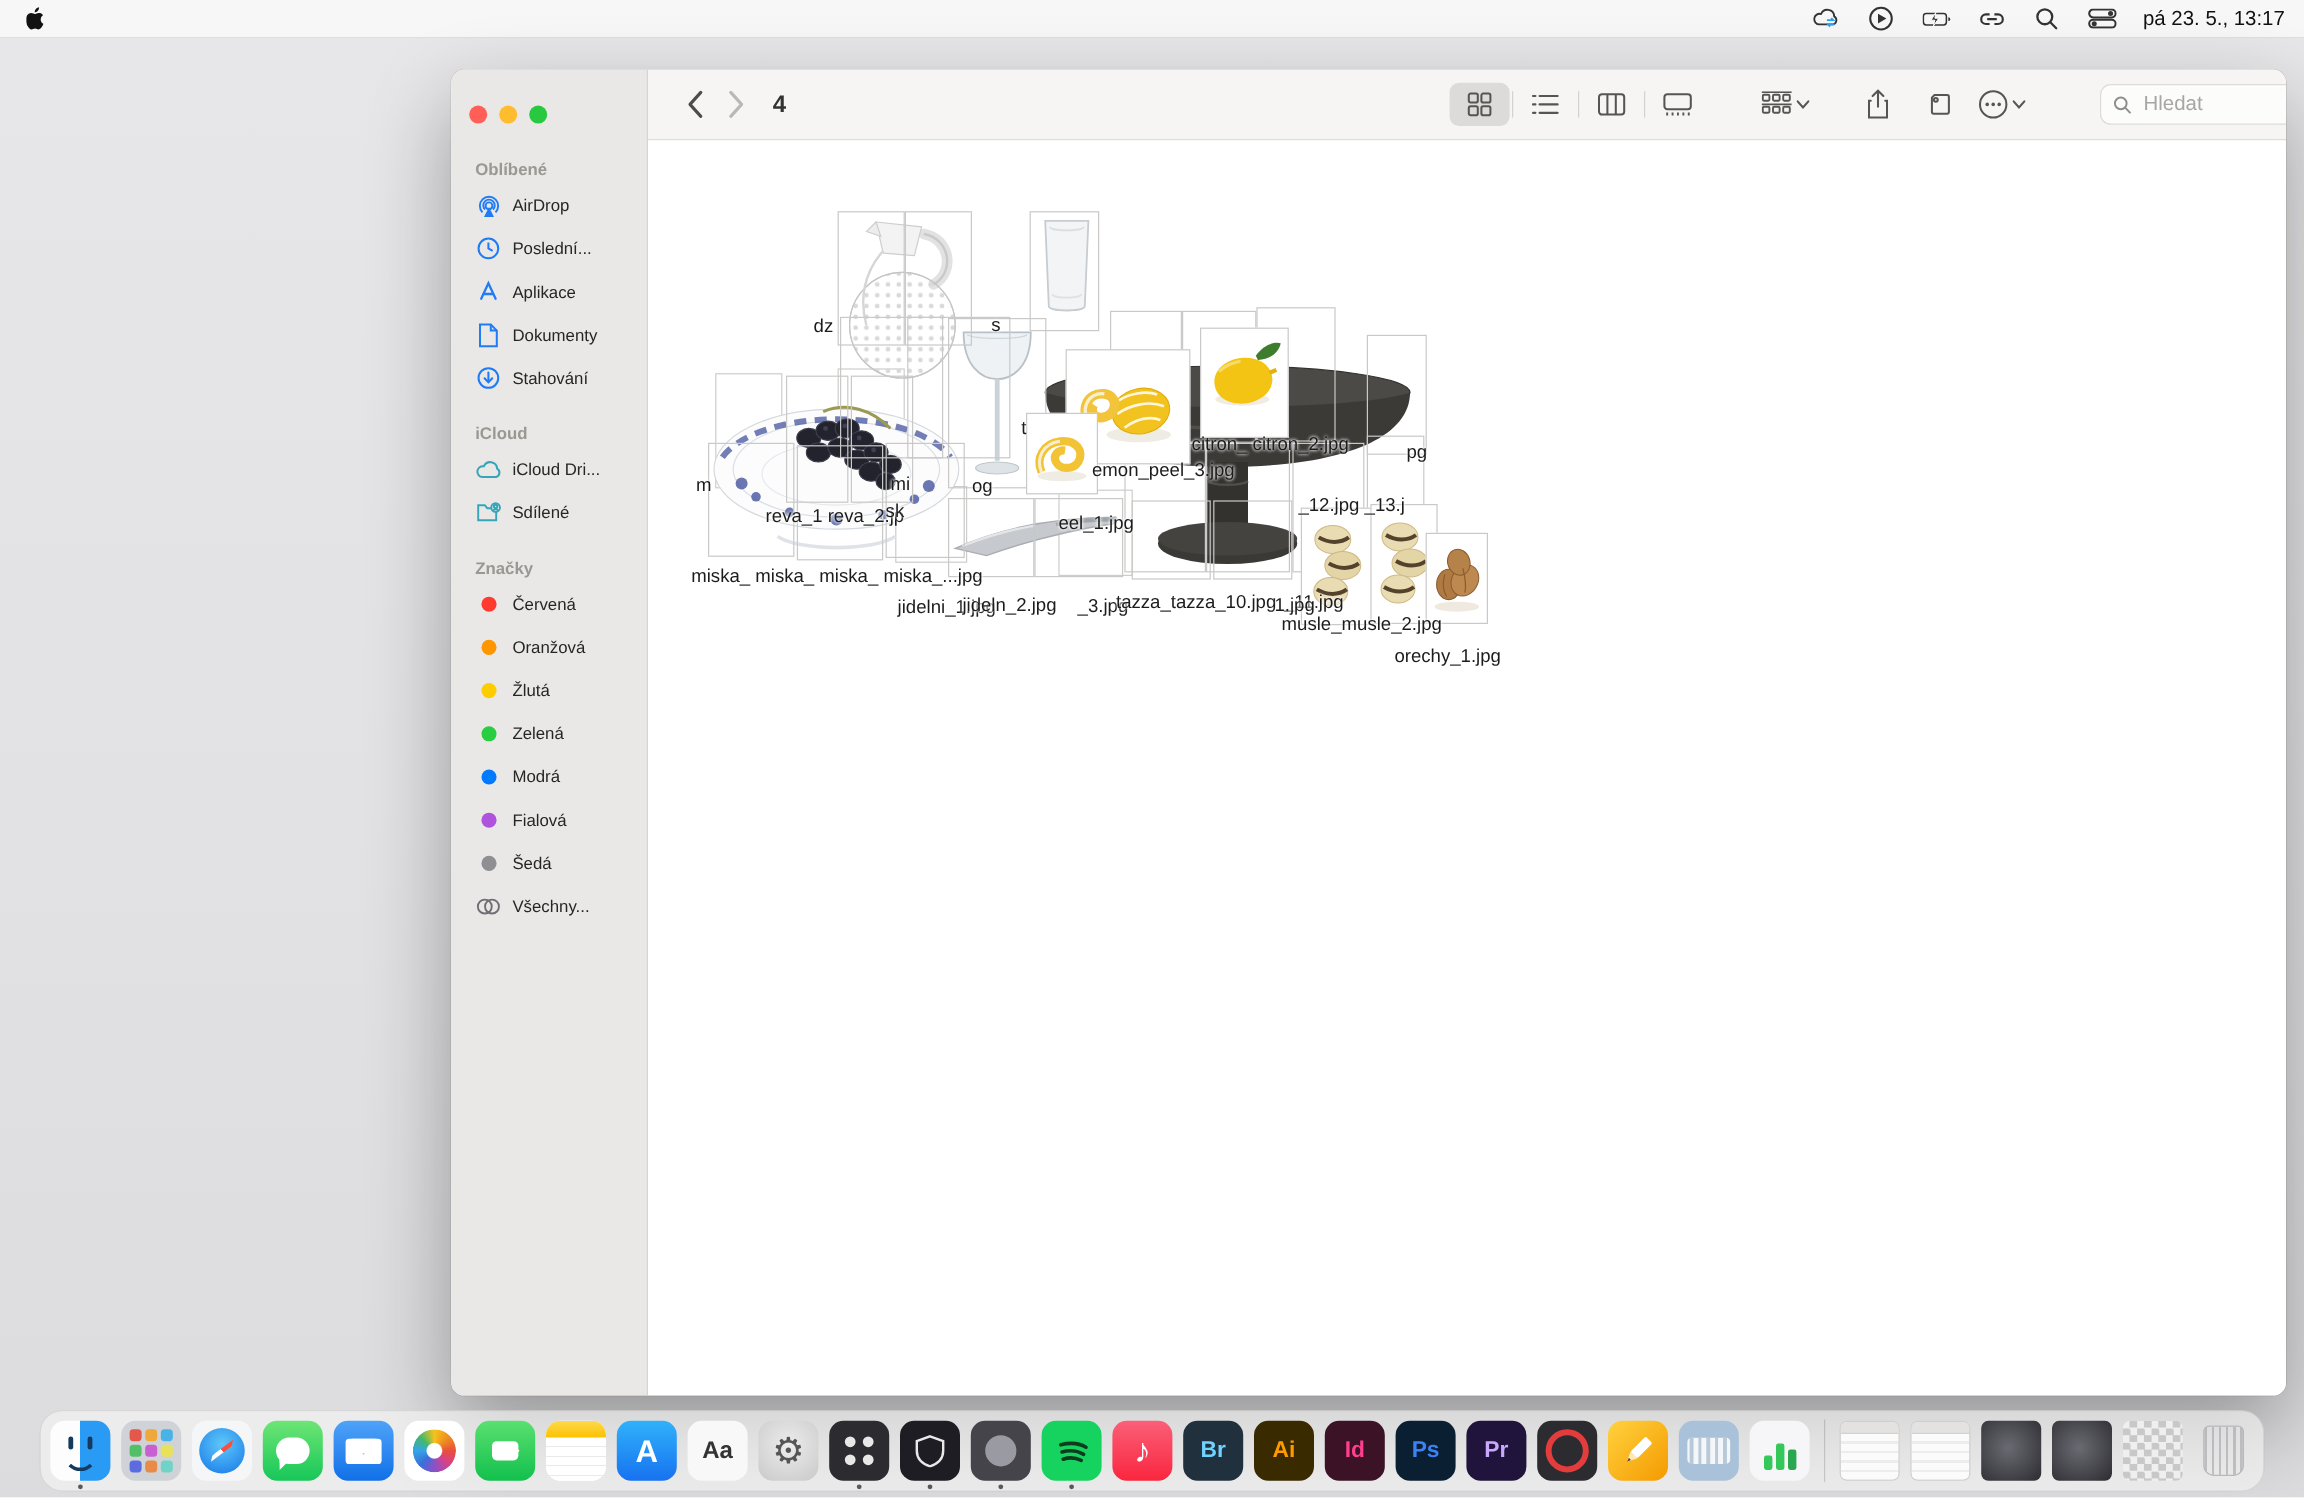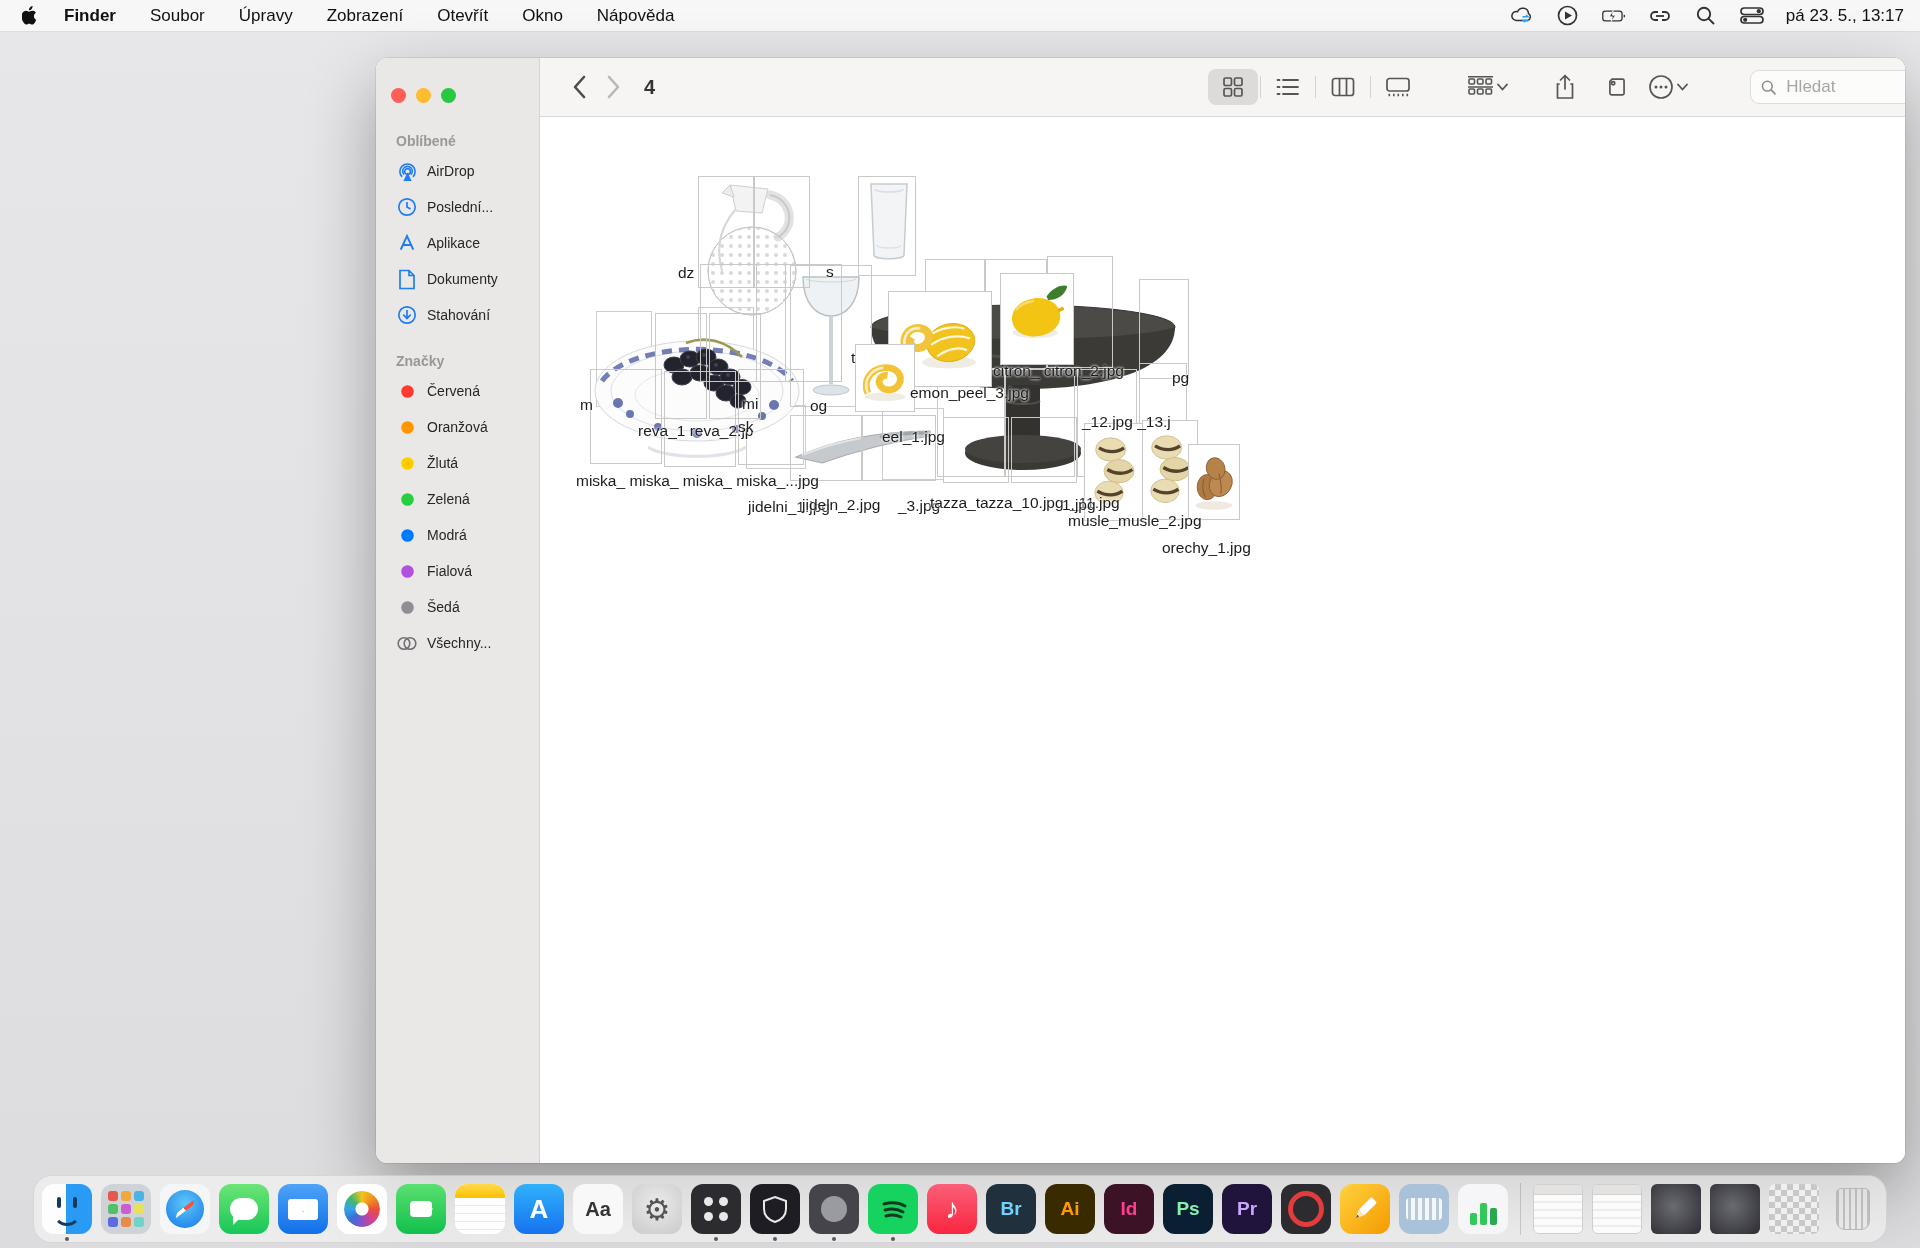--- a/index.html
+++ b/index.html
@@ -116,21 +116,21 @@
     align-content:center;justify-content:center;}
   .gd{width:9px;height:9px;border-radius:50%;background:#e8e8e8;}
   .di-gameshield{background:#1d1d23;}
   .di-grayapp{background:#44444a;}
   .ga-c{width:26px;height:26px;border-radius:50%;background:#9a9aa2;}
   .di-spotify{background:#16d35f;}
   .di-music{background:linear-gradient(180deg,#fb5f79,#f9263e);color:#fff;font-size:28px;}
   .di-bridge{background:#20303c;}.di-bridge .adobe-l{color:#6fd3ff;}
   .di-illustrator{background:#3a2a00;}.di-illustrator .adobe-l{color:#ff9a00;}
   .di-indesign{background:#3b1226;}.di-indesign .adobe-l{color:#ff3f8e;}
-  .di-photoshop{background:#0b1f33;}.di-photoshop .adobe-l{color:#86efac;}
+  .di-photoshop{background:#0b1f33;}.di-photoshop .adobe-l{color:#3b82f6;}
   .di-premiere{background:#21143c;}.di-premiere .adobe-l{color:#c9a7ff;}
   .di-redring{background:#2b2b30;}
   .rr{width:26px;height:26px;border-radius:50%;border:5px solid #e23c3c;}
   .di-pencil{background:linear-gradient(135deg,#ffd23e,#f59a00);}
   .di-keyboard{background:#a9c2da;}
   .kb{width:36px;height:22px;background:#f4f7fa;border-radius:4px;
     background-image:repeating-linear-gradient(90deg,#b9c9d8 0 3px,transparent 3px 7px);
     background-size:100% 4px;background-position:2px 4px;background-repeat:repeat-y;}
   .di-stats{background:#f6f6f8;display:flex;align-items:flex-end;justify-content:center;gap:3px;padding-bottom:9px;box-sizing:border-box;}
   .st-b{width:7px;background:#34c759;border-radius:2px;}
@@ -148,29 +148,20 @@
 <body>
 
 <div id="desktop">
 
   <div id="menubar">
     <span class="apple">
       <svg viewBox="0 0 18 20" width="17" height="19">
           <path fill="#111" d="M12.6 10.6c0-2.4 2-3.5 2.1-3.6-1.1-1.7-2.9-1.9-3.5-1.9-1.5-.2-2.9.9-3.7.9-.8 0-1.9-.9-3.2-.9C2.7 5.2 1.1 6.1.3 7.6c-1.7 2.9-.4 7.2 1.2 9.6.8 1.2 1.7 2.5 3 2.4 1.2 0 1.7-.8 3.1-.8 1.4 0 1.9.8 3.2.8 1.3 0 2.1-1.2 2.9-2.3.9-1.3 1.3-2.6 1.3-2.7-.1-.1-2.4-1-2.4-4zM10.2 3c.6-.8 1.1-1.9 1-3-.9 0-2.1.6-2.8 1.5-.6.7-1.2 1.9-1 2.9 1 .1 2.1-.6 2.8-1.4z"></path>
         </svg>
     </span>
-    <div id="menu-items">
-        <span class="mi first">Finder</span>
-        <span class="mi">Soubor</span>
-        <span class="mi">Úpravy</span>
-        <span class="mi">Zobrazení</span>
-        <span class="mi">Otevřít</span>
-        <span class="mi">Okno</span>
-        <span class="mi">Nápověda</span>
-      </div>
     <div id="status-area">
       <span class="sicon">
           <svg width="27" height="19" viewBox="0 0 27 19">
             <path d="M7 15 a5 5 0 1 1 1.5-9.8 A6.4 6.4 0 0 1 20.8 7.4 A4.2 4.2 0 0 1 20 15 Z" fill="none" stroke="#333" stroke-width="1.7"></path>
             <path d="M14 11 h6 l-2-2 M21 15 h-6 l2 2" stroke="#2aa0f2" stroke-width="1.7" fill="none"></path>
           </svg>
         </span>
         <span class="sicon">
           <svg width="21" height="21" viewBox="0 0 21 21">
             <circle cx="10.5" cy="10.5" r="9" fill="none" stroke="#333" stroke-width="1.7"></circle>
@@ -274,20 +265,44 @@
               <span class="sbic">
                 <svg width="20" height="20" viewBox="0 0 20 20">
                   <g fill="none" stroke="#1f7cf5" stroke-width="1.7" stroke-linecap="round">
                     <circle cx="10" cy="10" r="8.2"></circle>
                     <path d="M10 5.5 V13"></path>
                     <path d="M6.8 10.2 L10 13.6 L13.2 10.2"></path>
                   </g>
                 </svg>
               </span>
               <span>Stahování</span>
+            </div>
+          </div>
+          <div class="sb-section">
+            <div class="sb-head">iCloud</div>
+            <div class="sb-item">
+              <span class="sbic">
+                <svg width="22" height="16" viewBox="0 0 22 16">
+                  <path d="M6 14.5 a4.5 4.5 0 1 1 1.2-8.9 A5.8 5.8 0 0 1 18.3 7.6 A3.8 3.8 0 0 1 17.5 14.5 Z" fill="none" stroke="#35a6b8" stroke-width="1.7"></path>
+                </svg>
+              </span>
+              <span>iCloud Dri...</span>
+            </div>
+            <div class="sb-item">
+              <span class="sbic">
+                <svg width="21" height="18" viewBox="0 0 21 18">
+                  <g fill="none" stroke="#35a6b8" stroke-width="1.6">
+                    <path d="M1.5 4 V15.5 H16.5 V5.5 H9 L7 3 H1.5 Z"></path>
+                    <circle cx="16" cy="5" r="3.6" fill="#e9e8e6"></circle>
+                    <circle cx="16" cy="4" r="1.4"></circle>
+                    <path d="M13.5 8 a2.8 2.8 0 0 1 5 0"></path>
+                  </g>
+                </svg>
+              </span>
+              <span>Sdílené</span>
             </div>
           </div>
           <div class="sb-section">
             <div class="sb-head">Značky</div>
             <div class="sb-item">
               <span class="sbic">
                 <svg width="15" height="15" viewBox="0 0 15 15">
                   <circle cx="7.5" cy="7.5" r="6.3" fill="#ff3b30"></circle>
                 </svg>
               </span>

